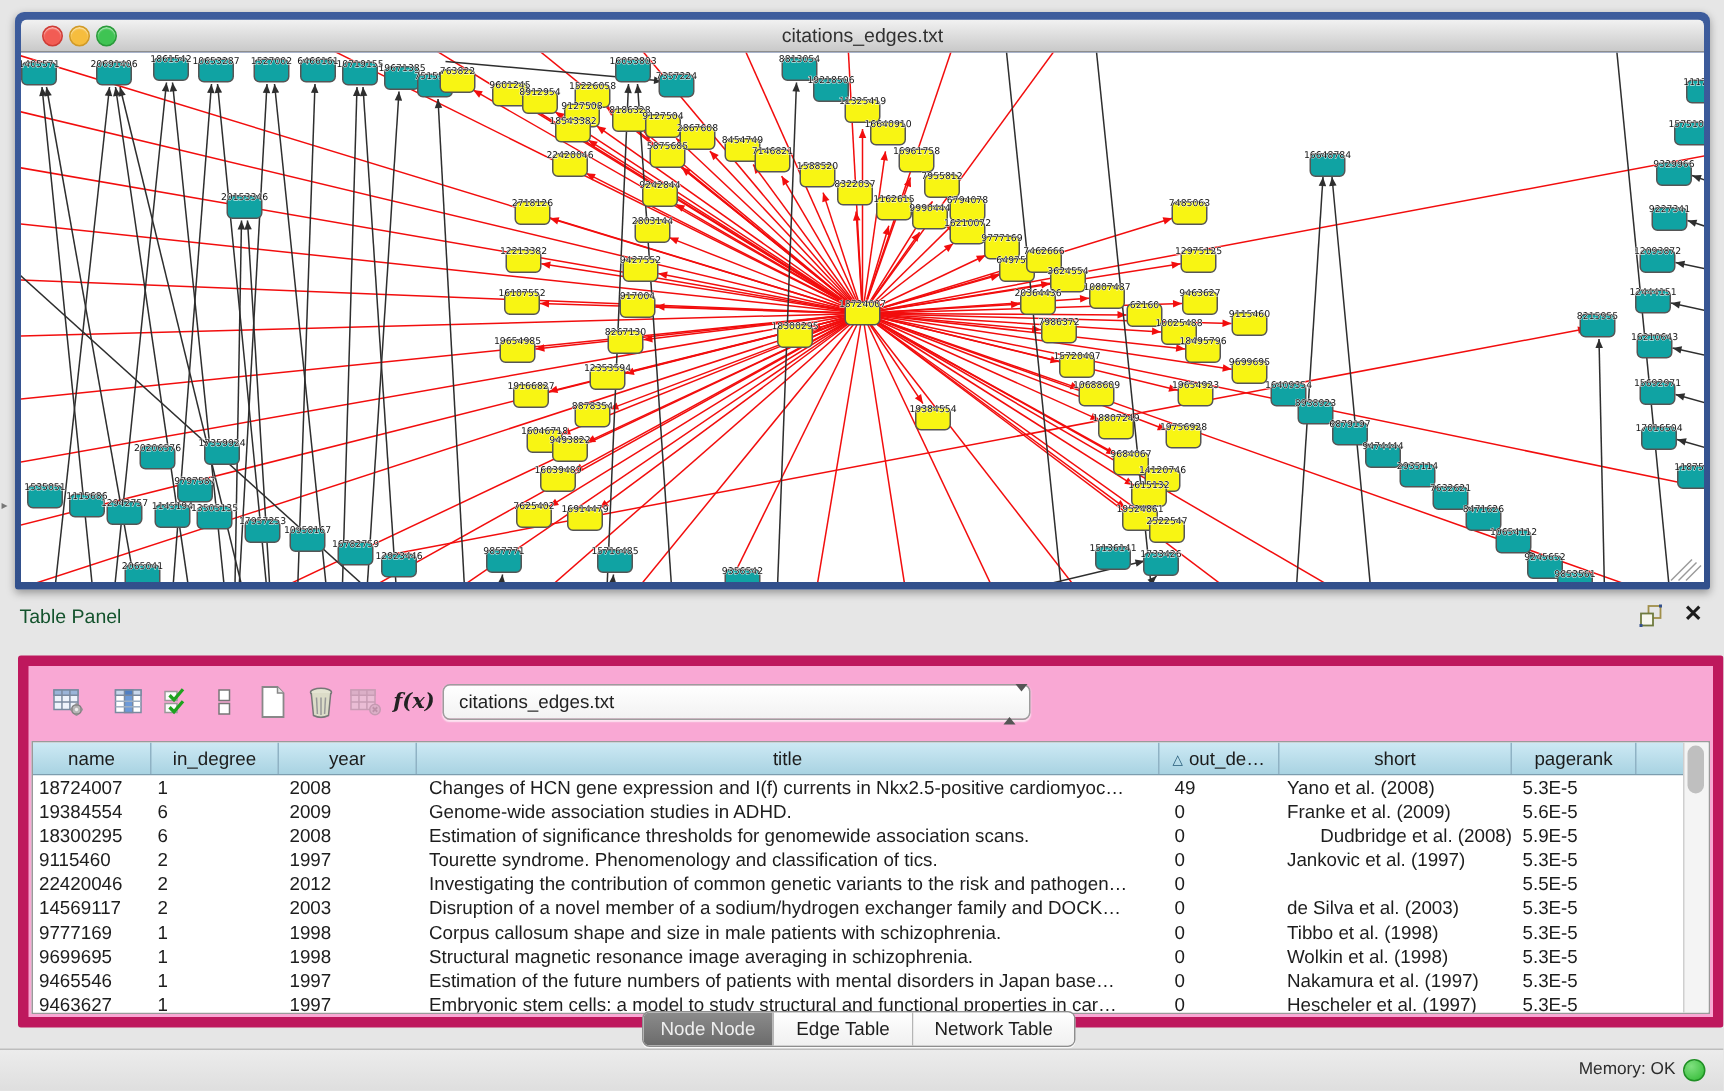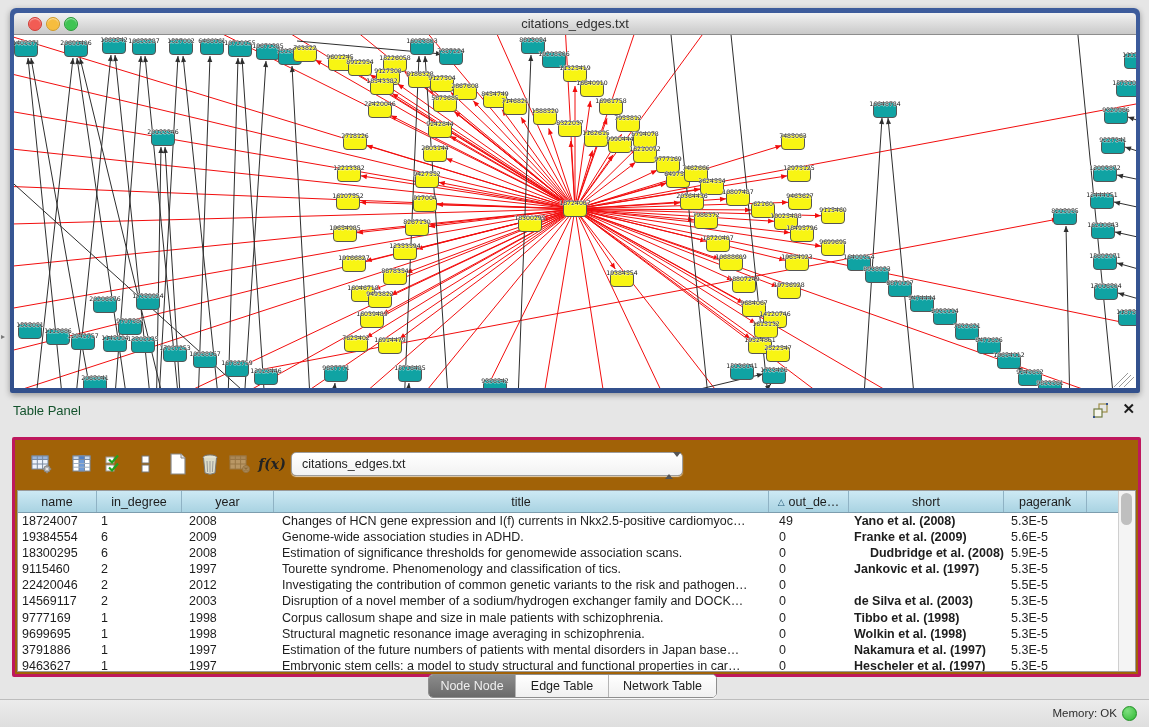--- a/index.html
+++ b/index.html
@@ -27,21 +27,21 @@
 
   .panel-collapse{position:absolute;left:1px;top:332px;font-size:8px;color:#777;}
 
   
   .tp-titlebar{position:absolute;left:0;top:396px;width:1149px;height:28px;}
   .tp-title{position:absolute;left:13px;top:7px;font-size:13px;color:#14532d;}
   .tp-float{position:absolute;right:40px;top:6px;width:17px;height:17px;cursor:default;}
   .tp-close{position:absolute;right:14px;top:4px;font-size:15px;font-weight:bold;color:#1c1c1c;}
 
   .tp-container{position:absolute;left:12px;top:437px;width:1123px;height:234px;
-    background:#a16207;border:3px solid #be185d;border-radius:2px;}
+    background:#f9a8d4;border:7px solid #be185d;border-radius:2px;}
   .tp-toolbar{position:absolute;left:0;top:0;right:0;height:48px;}
   .tb-btn{position:absolute;top:11px;width:26px;height:26px;display:flex;align-items:center;justify-content:center;}
   .fx{font-family:"DejaVu Serif",serif;font-style:italic;font-weight:bold;font-size:14px;color:#222;}
   .dropdown{position:absolute;left:276px;top:12px;width:390px;height:22px;background:linear-gradient(#ffffff,#f2f2f2);
     border:1px solid #9d9d9d;border-radius:5px;box-shadow:0 1px 1px rgba(255,255,255,.7);}
   .dropdown .dd-text{position:absolute;left:10px;top:4px;font-size:12.5px;color:#222;}
   .dd-arrows{position:absolute;right:8px;top:4px;width:9px;height:14px;}
   .dd-arrows .up{width:0;height:0;border-left:4px solid transparent;border-right:4px solid transparent;
     border-bottom:5px solid #555;margin-bottom:3px;}
   .dd-arrows .down{width:0;height:0;border-left:4px solid transparent;border-right:4px solid transparent;
@@ -51,21 +51,21 @@
     border:1px solid #9a9a9a;display:flex;}
   .cols-region{flex:1;overflow:hidden;}
   .thead{display:flex;height:21px;background:linear-gradient(#cde9f4,#a9d3e2);
     border-bottom:1px solid #7d9dae;}
   .th{box-sizing:border-box;border-right:1px solid #8fb2c4;font-size:12.5px;color:#1c1c1c;
     display:flex;align-items:center;justify-content:center;white-space:nowrap;overflow:hidden;}
   .th .sort-tri{font-size:9px;color:#245a77;margin-right:4px;}
   .trow{display:flex;height:16.1px;font-size:12.5px;color:#1d1d1d;background:#fff;}
   .td{box-sizing:border-box;white-space:nowrap;overflow:hidden;line-height:16.1px;}
   .c0{padding-left:4px;}.c1{padding-left:4px;}.c2{padding-left:7px;}.c3{padding-left:8px;}
-  .c4{padding-left:10px;}.c5{padding-left:5px;font-weight:bold;}.c6{padding-left:7px;}
+  .c4{padding-left:10px;}.c5{padding-left:5px;}.c6{padding-left:7px;}
   .vscroll{width:16px;background:#f4f4f4;border-left:1px solid #cfcfcf;position:relative;}
   .vthumb{position:absolute;left:2px;top:2px;width:11px;height:32px;background:#bfbfbf;border-radius:6px;}
 
   
   .tabs{position:absolute;left:428px;top:674px;height:22px;display:flex;
     border:1px solid #8e8e8e;border-radius:5px;overflow:hidden;background:#fff;
     box-shadow:0 1px 0 rgba(255,255,255,.8);}
   .tab{box-sizing:border-box;height:100%;display:flex;align-items:center;justify-content:center;
     font-size:12.5px;color:#1c1c1c;background:linear-gradient(#ffffff,#f0f0f0);border-right:1px solid #b5b5b5;}
   .tab:last-child{border-right:none;}
@@ -937,21 +937,21 @@
           <div class="trow">
             <div class="td c0" style="width: 79px;">9699695</div>
             <div class="td c1" style="width: 85px;">1</div>
             <div class="td c2" style="width: 92px;">1998</div>
             <div class="td c3" style="width: 495px;">Structural magnetic resonance image averaging in schizophrenia.</div>
             <div class="td c4" style="width: 80px;">0</div>
             <div class="td c5" style="width: 155px;">Wolkin et al. (1998)</div>
             <div class="td c6" style="width: 83px;">5.3E-5</div>
           </div>
           <div class="trow">
-            <div class="td c0" style="width: 79px;">3791886</div>
+            <div class="td c0" style="width: 79px;">9465546</div>
             <div class="td c1" style="width: 85px;">1</div>
             <div class="td c2" style="width: 92px;">1997</div>
             <div class="td c3" style="width: 495px;">Estimation of the future numbers of patients with mental disorders in Japan base…</div>
             <div class="td c4" style="width: 80px;">0</div>
             <div class="td c5" style="width: 155px;">Nakamura et al. (1997)</div>
             <div class="td c6" style="width: 83px;">5.3E-5</div>
           </div>
           <div class="trow">
             <div class="td c0" style="width: 79px;">9463627</div>
             <div class="td c1" style="width: 85px;">1</div>

